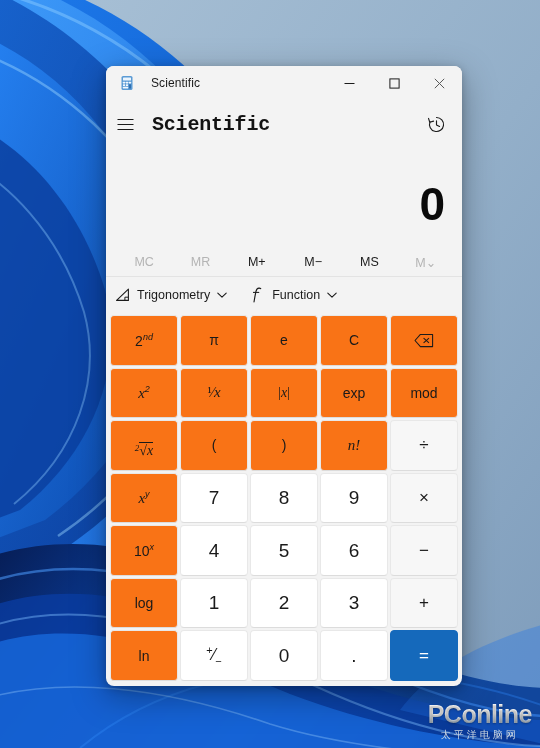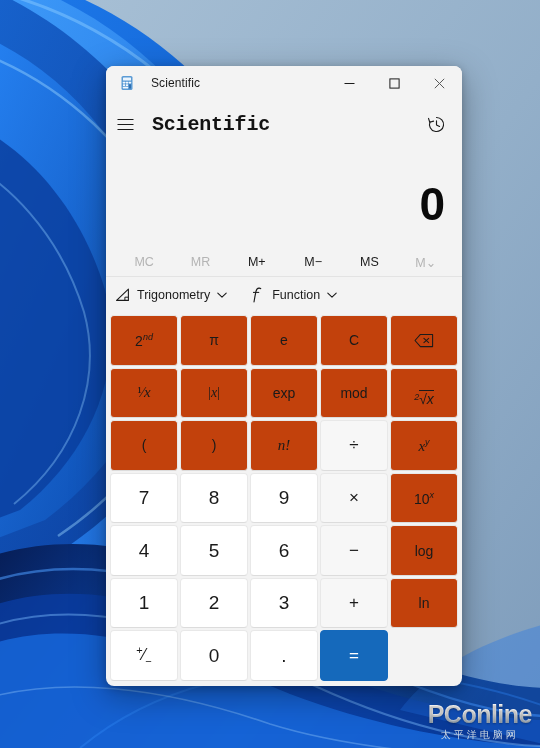--- a/index.html
+++ b/index.html
@@ -221,34 +221,34 @@
     display: flex;
     align-items: center;
     justify-content: center;
     font-size: 14px;
     color: #1a1a1a;
     border: 1px solid #e8e8e8;
     border-bottom-color: #dcdcdc;
     box-sizing: border-box;
     user-select: none;
   }
-  .key.fn   { background: #c2410c; }
+  .key.fn   { background: #f97316; }
   .key.num  { background: #ffffff; font-size: 19px; }
   .key.op   { background: #f7f7f7; font-size: 17px; }
   .key.eq   {
     background: #1569bb;
     border-color: #1569bb;
     color: #ffffff;
     font-size: 17px;
   }
   .key .sup { font-size: 9px; vertical-align: super; font-style: italic; }
   .ital { font-style: italic; font-family: "Liberation Serif", serif; font-size: 15px; }
 
   .frac { font-size: 14px; }
-  .radical { font-family: Liberation Sans, sans-serif; font-style: italic; font-size: 14px; margin-top: 12px; }
+  .radical { font-family: Liberation Serif, serif; font-style: italic; font-size: 14px; margin-top: 12px; }
 
   
   #watermark {
     position: absolute;
     right: 8px;
     bottom: 6px;
     text-align: center;
     pointer-events: none;
   }
   #wm-main {
@@ -449,20 +449,23 @@
           <span>C</span>
         </div>
         <div class="key fn">
           <svg width="20" height="15" viewBox="0 0 20 15">
             <path d="M6.4,1.4 L18.6,1.4 L18.6,13.6 L6.4,13.6 L1.0,7.5 Z" fill="none" stroke="#1b1b1b" stroke-width="1.05" stroke-linejoin="round"></path>
             <line x1="9.6" y1="5.2" x2="15.0" y2="9.8" stroke="#1b1b1b" stroke-width="1.05"></line>
             <line x1="15.0" y1="5.2" x2="9.6" y2="9.8" stroke="#1b1b1b" stroke-width="1.05"></line>
           </svg>
         </div>
         <div class="key fn">
+          <span><span class="ital">x</span><span class="sup">2</span></span>
+        </div>
+        <div class="key fn">
           <span class="frac"><span style="font-family:'Liberation Serif',serif;">¹⁄</span><span class="ital">x</span></span>
         </div>
         <div class="key fn">
           <span style="font-family:'Liberation Serif',serif;">|<span style="font-style:italic;">x</span>|</span>
         </div>
         <div class="key fn">
           <span>exp</span>
         </div>
         <div class="key fn">
           <span>mod</span>

